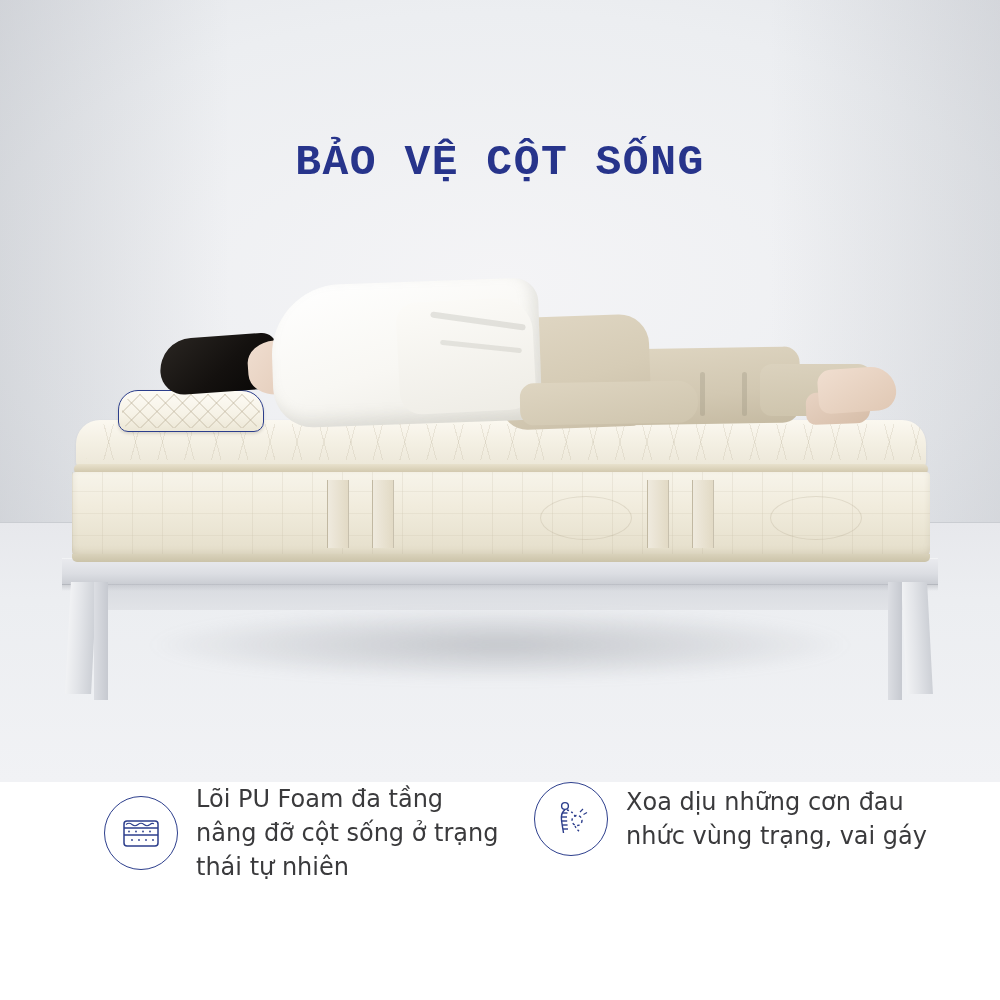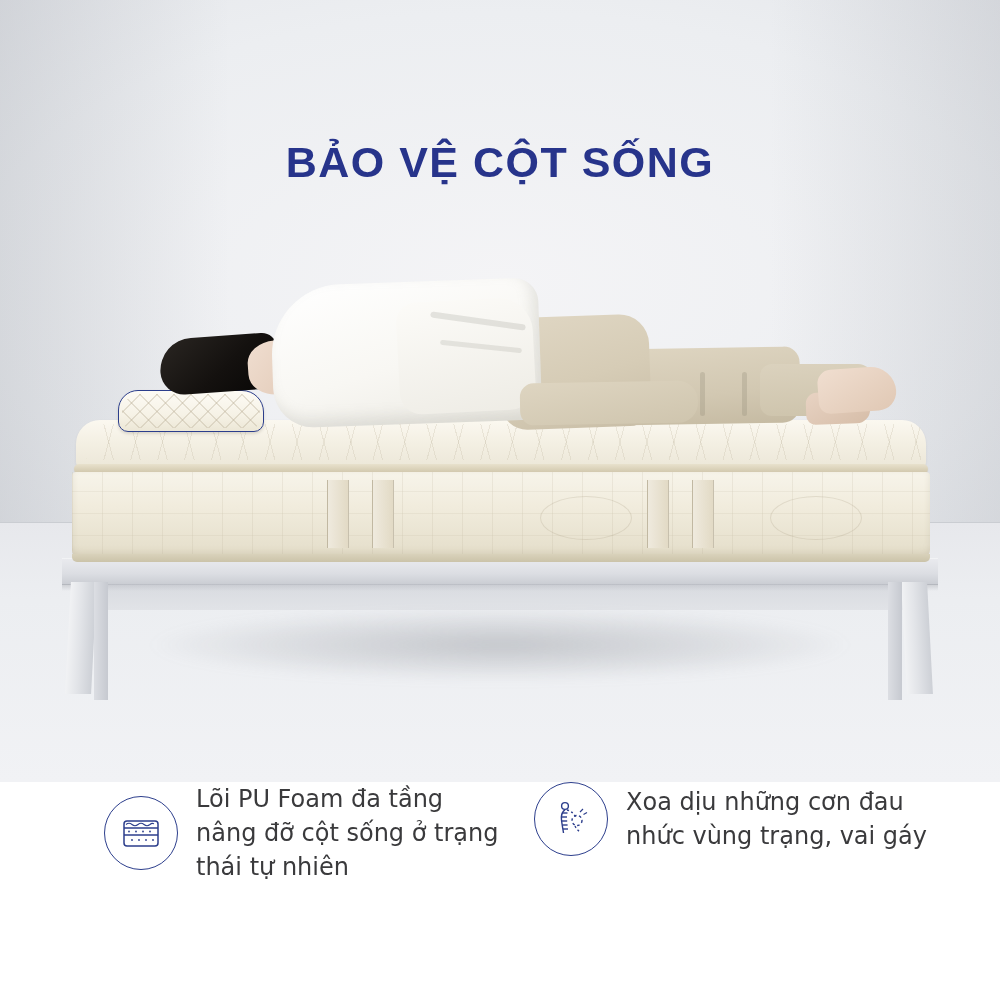--- a/index.html
+++ b/index.html
@@ -66,21 +66,21 @@
   .title {
     position: absolute;
     left: 0;
     top: 138px;
     width: 1000px;
     text-align: center;
     font-size: 43px;
     font-weight: bold;
     letter-spacing: 1.5px;
     color: #27348b;
-    font-family: Liberation Sans, sans-serif;
+    font-family: Liberation Mono, monospace;
   }
 
   
   .bed-frame {
     position: absolute;
     left: 62px;
     top: 558px;
     width: 876px;
     height: 140px;
   }

